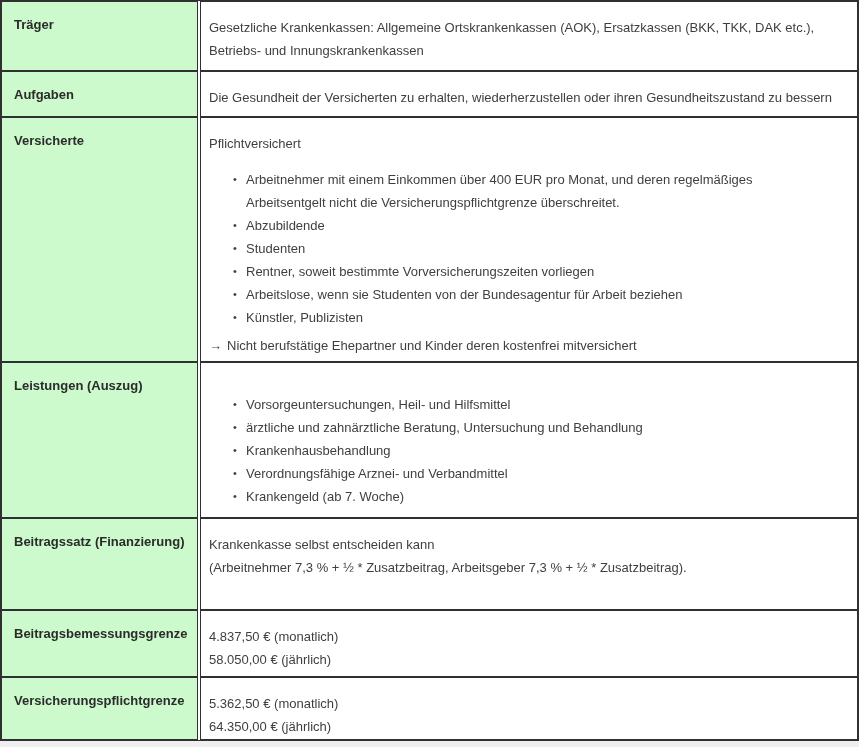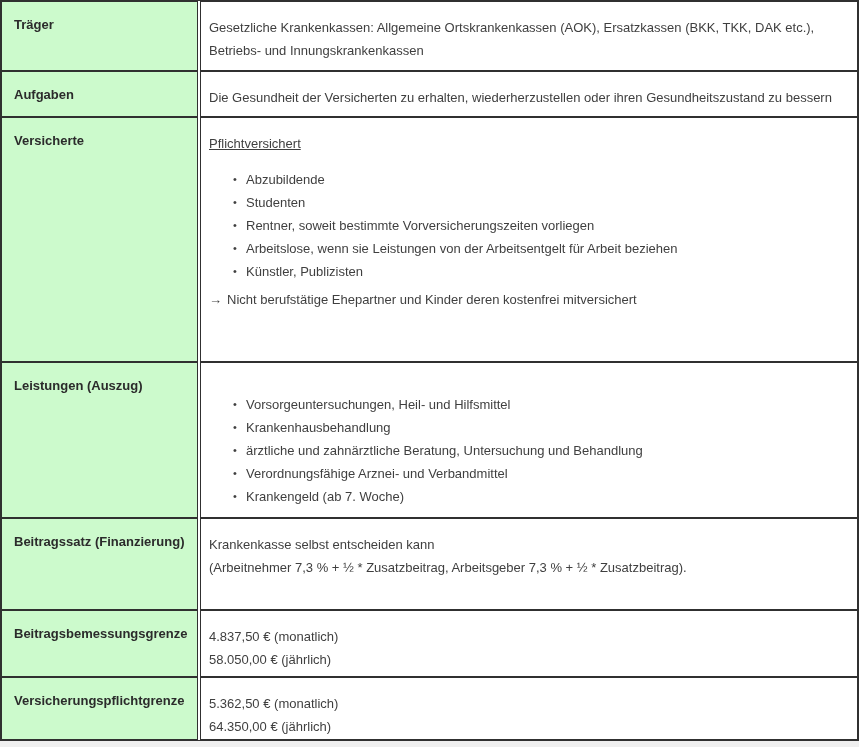--- a/index.html
+++ b/index.html
@@ -33,21 +33,21 @@
     white-space: nowrap;
   }
   .content {
     background: #ffffff;
     color: #3f3f3f;
     font-size: 13px;
     line-height: 23px;
     padding: 14px 8px;
   }
   .line { display: block; white-space: nowrap; }
-  .underline { text-decoration: underline; }
+  .underline { }
   ul.bullets {
     list-style: none;
     margin: 13px 0 5px 0;
     padding: 0 0 0 24px;
   }
   .row4-list { margin: 16px 0 0 0 !important; }
   ul.bullets li {
     position: relative;
     padding-left: 13px;
     white-space: nowrap;
@@ -76,51 +76,55 @@
   <div class="cell label">Aufgaben</div>
   <div class="cell content">
     <span class="line">Die Gesundheit der Versicherten zu erhalten, wiederherzustellen oder ihren Gesundheitszustand zu bessern</span>
   </div>
 
   <div class="cell label">Versicherte</div>
   <div class="cell content">
     <span class="line underline">Pflichtversichert</span>
     <ul class="bullets">
       <li>
+        <span class="line">Arbeitnehmer mit einem Einkommen über 400 EUR pro Monat, und deren regelmäßiges</span>
+        <span class="line">Arbeitsentgelt nicht die Versicherungspflichtgrenze überschreitet.</span>
+      </li>
+      <li>
           <span class="line">Abzubildende</span>
         </li>
       <li>
           <span class="line">Studenten</span>
         </li>
       <li>
           <span class="line">Rentner, soweit bestimmte Vorversicherungszeiten vorliegen</span>
         </li>
       <li>
-          <span class="line">Arbeitslose, wenn sie Leistungen von der Arbeitsentgelt für Arbeit beziehen</span>
+          <span class="line">Arbeitslose, wenn sie Studenten von der Bundesagentur für Arbeit beziehen</span>
         </li>
       <li>
           <span class="line">Künstler, Publizisten</span>
         </li>
     </ul>
     <div class="note">
       <span class="arrow">→</span><span>Nicht berufstätige Ehepartner und Kinder deren kostenfrei mitversichert</span>
     </div>
   </div>
 
   <div class="cell label">Leistungen (Auszug)</div>
   <div class="cell content">
     <ul class="bullets row4-list">
       <li>
           <span class="line">Vorsorgeuntersuchungen, Heil- und Hilfsmittel</span>
         </li>
       <li>
-          <span class="line">Krankenhausbehandlung</span>
+          <span class="line">ärztliche und zahnärztliche Beratung, Untersuchung und Behandlung</span>
         </li>
       <li>
-          <span class="line">ärztliche und zahnärztliche Beratung, Untersuchung und Behandlung</span>
+          <span class="line">Krankenhausbehandlung</span>
         </li>
       <li>
           <span class="line">Verordnungsfähige Arznei- und Verbandmittel</span>
         </li>
       <li>
           <span class="line">Krankengeld (ab 7. Woche)</span>
         </li>
     </ul>
   </div>
 

